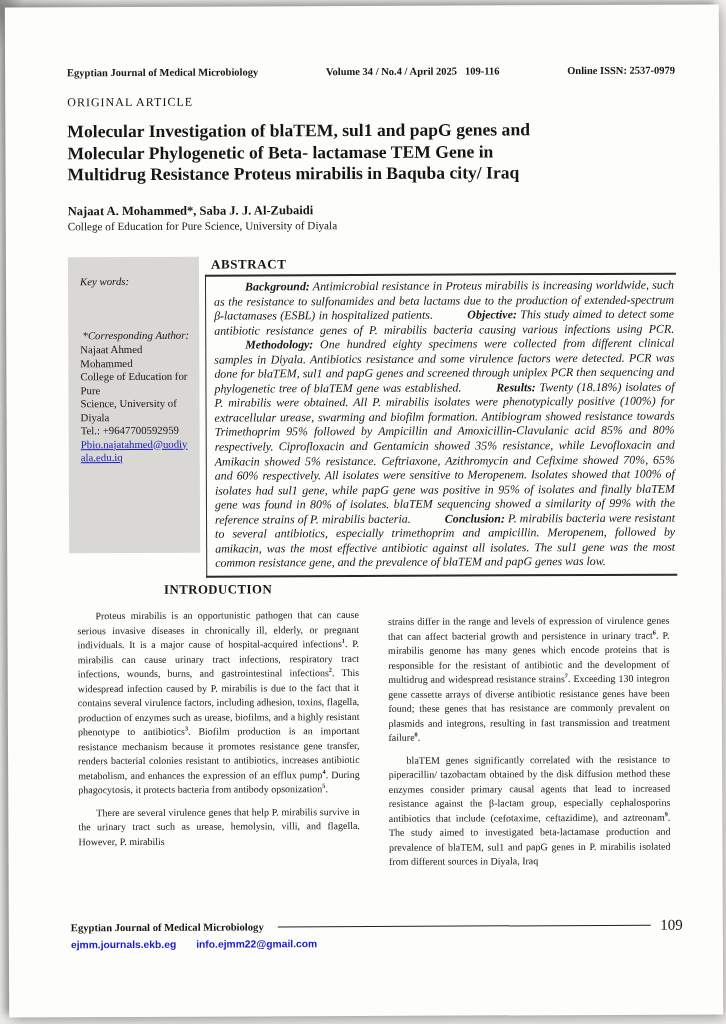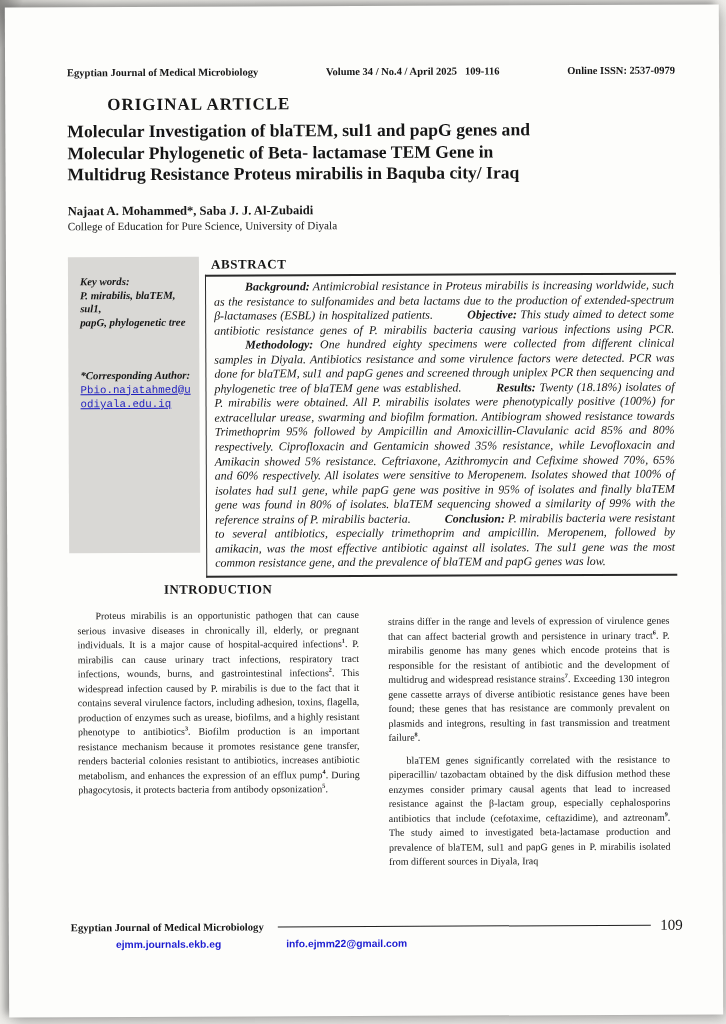--- a/index.html
+++ b/index.html
@@ -17,21 +17,21 @@
     box-shadow:-4px -3px 9px rgba(55,55,55,.5),4px 6px 14px rgba(90,90,90,.35);
   }
   
   .header-row{
     position:absolute;left:62px;right:44px;top:60px;
     display:flex;justify-content:space-between;align-items:baseline;
     font-size:10.5px;font-weight:bold;
   }
   .article-type{
     position:absolute;left:62px;top:88px;
-    font-size:17px;font-weight:bold;letter-spacing:1px;margin-left:40px;
+    font-size:12px;font-weight:normal;letter-spacing:1px;
   }
   
   .title{
     position:absolute;left:62px;right:44px;top:114px;
     margin:0;font-size:17.6px;line-height:21.5px;font-weight:bold;
   }
   .authors{
     position:absolute;left:62px;top:197px;
     font-size:12.6px;font-weight:bold;
   }
@@ -44,24 +44,24 @@
     position:absolute;left:62px;right:44px;top:250px;
     display:flex;gap:6px;
   }
   .keywords-box{
     width:131px;flex:0 0 131px;align-self:flex-start;
     background:#d9d8d5;
     min-height:296px;
     padding:18px 8px 10px 12px;box-sizing:border-box;
     font-size:10.8px;line-height:13.5px;
   }
-  .kw-label,.kw-list,.corr-label{font-weight:bold;font-style:italic;}
+  .kw-label,.kw-list,.corr-label{font-weight:normal;font-style:italic;text-align:center;}
   .corr-label{display:block;margin-top:40px;}
   .corr-lines{margin-top:1px;}
-  .email-link{color:#1c1cbe;text-decoration:underline;word-break:break-all;font-family:Liberation Mono, monospace;}
+  .email-link{color:#1c1cbe;text-decoration:underline;word-break:break-all;}
   .abstract-col{flex:1;min-width:0;}
   .abstract-heading{
     font-size:13px;font-weight:bold;letter-spacing:.6px;
     padding-left:6px;margin-bottom:2px;
   }
   .abstract-body{
     border-top:2px solid #2a2a2a;
     border-bottom:2px solid #2a2a2a;
     border-left:1.5px solid #2a2a2a;
     padding:3px 2px 5px 8px;
@@ -94,21 +94,21 @@
   }
   .footer-top{display:flex;align-items:center;}
   .footer-journal{font-size:10.6px;font-weight:bold;white-space:nowrap;}
   .footer-rule{flex:1;border-top:1.6px solid #222;height:0;margin:0 10px 0 14px;}
   .footer-page{font-size:15px;}
   .footer-links{
     display:flex;gap:20px;margin-top:3px;
     font-family:"Liberation Sans","DejaVu Sans",sans-serif;
     font-size:10.3px;font-weight:bold;color:#1b1bd1;
   }
-  .footer-links span{cursor:pointer;margin-left:45px;}
+  .footer-links span{cursor:pointer;}
 </style>
 </head>
 <body>
 
 <div class="sheet">
 
   <div class="header-row">
     <span>Egyptian Journal of Medical Microbiology</span>
     <span>
       <span>Volume 34 / No.4 / April 2025</span>&nbsp;&nbsp;&nbsp;<span>109-116</span>
@@ -120,37 +120,38 @@
 
   <h1 class="title"><span>Molecular Investigation of bla</span><span class="r-i">TEM</span><span>, </span><span class="r-i">sul1</span><span> and </span><span class="r-i">papG</span><span> genes and</span><br><span>Molecular Phylogenetic of Beta- lactamase </span><span class="r-i">TEM</span><span> Gene in</span><br><span>Multidrug Resistance </span><span class="r-i">Proteus mirabilis</span><span> in Baquba city/ Iraq</span></h1>
 
   <div class="authors">Najaat A. Mohammed*, Saba J. J. Al-Zubaidi</div>
   <div class="affiliation">College of Education for Pure Science, University of Diyala</div>
 
   <div class="abstract-section">
 
     <div class="keywords-box">
       <span class="kw-label">Key words:</span><br>
-      <span class="kw-list"><span>P. mirabilis, blaTEM, sul1,</span><br><span>papG, phylogenetic tree</span></span>
       <span class="corr-label">*Corresponding Author:</span>
+      <div class="corr-lines"><span>Najaat Ahmed Mohammed</span><br><span>College of Education for Pure</span><br><span>Science, University of Diyala</span><br><span>Tel.: +9647700592959</span></div>
       <span class="email-link">Pbio.najatahmed@uodiyala.edu.iq</span>
     </div>
 
     <div class="abstract-col">
       <div class="abstract-heading">ABSTRACT</div>
       <div class="abstract-body"><span class="r-b">Background:</span><span> Antimicrobial resistance in Proteus mirabilis is increasing worldwide, such as the resistance to sulfonamides and beta lactams due to the production of extended-spectrum β-lactamases (ESBL) in hospitalized patients. </span><span class="r-b">Objective:</span><span> This study aimed to detect some antibiotic resistance genes of P. mirabilis bacteria causing various infections using PCR. </span><span class="r-b">Methodology:</span><span> One hundred eighty specimens were collected from different clinical samples in Diyala. Antibiotics resistance and some virulence factors were detected. PCR was done for blaTEM, sul1 and papG genes and screened through uniplex PCR then sequencing and phylogenetic tree of blaTEM gene was established. </span><span class="r-b">Results:</span><span> Twenty (18.18%) isolates of P. mirabilis were obtained. All P. mirabilis isolates were phenotypically positive (100%) for extracellular urease, swarming and biofilm formation. Antibiogram showed resistance towards Trimethoprim 95% followed by Ampicillin and Amoxicillin-Clavulanic acid 85% and 80% respectively. Ciprofloxacin and Gentamicin showed 35% resistance, while Levofloxacin and Amikacin showed 5% resistance. Ceftriaxone, Azithromycin and Cefixime showed 70%, 65% and 60% respectively. All isolates were sensitive to Meropenem. Isolates showed that 100% of isolates had sul1 gene, while papG gene was positive in 95% of isolates and finally blaTEM gene was found in 80% of isolates. blaTEM sequencing showed a similarity of 99% with the reference strains of P. mirabilis bacteria. </span><span class="r-b">Conclusion:</span><span> P. mirabilis bacteria were resistant to several antibiotics, especially trimethoprim and ampicillin. Meropenem, followed by amikacin, was the most effective antibiotic against all isolates. The sul1 gene was the most common resistance gene, and the prevalence of blaTEM and papG genes was low.</span></div>
     </div>
 
   </div>
 
   <div class="body-columns">
 
     <div class="col left">
       <h2 class="section-heading">INTRODUCTION</h2>
       <p class="para indent"><span class="r-i">Proteus mirabilis</span><span> is an opportunistic pathogen that can cause serious invasive diseases in chronically ill, elderly, or pregnant individuals. It is a major cause of hospital-acquired infections</span><span class="r-sup">1</span><span>. </span><span class="r-i">P. mirabilis</span><span> can cause urinary tract infections, respiratory tract infections, wounds, burns, and gastrointestinal infections</span><span class="r-sup">2</span><span>. This widespread infection caused by </span><span class="r-i">P. mirabilis</span><span> is due to the fact that it contains several virulence factors, including adhesion, toxins, flagella, production of enzymes such as urease, biofilms, and a highly resistant phenotype to antibiotics</span><span class="r-sup">3</span><span>. Biofilm production is an important resistance mechanism because it promotes resistance gene transfer, renders bacterial colonies resistant to antibiotics, increases antibiotic metabolism, and enhances the expression of an efflux pump</span><span class="r-sup">4</span><span>. During phagocytosis, it protects bacteria from antibody opsonization</span><span class="r-sup">5</span><span>.</span></p>
+      <p class="para indent"><span>There are several virulence genes that help </span><span class="r-i">P. mirabilis</span><span> survive in the urinary tract such as urease, hemolysin, villi, and flagella. However, </span><span class="r-i">P. mirabilis</span></p>
     </div>
 
     <div class="col right">
       <p class="para"><span>strains differ in the range and levels of expression of virulence genes that can affect bacterial growth and persistence in urinary tract</span><span class="r-sup">6</span><span>. </span><span class="r-i">P. mirabilis</span><span> genome has many genes which encode proteins that is responsible for the resistant of antibiotic and the development of multidrug and widespread resistance strains</span><span class="r-sup">7</span><span>. Exceeding 130 integron gene cassette arrays of diverse antibiotic resistance genes have been found; these genes that has resistance are commonly prevalent on plasmids and integrons, resulting in fast transmission and treatment failure</span><span class="r-sup">8</span><span>.</span></p>
       <p class="para indent"><span class="r-i">blaTEM</span><span> genes significantly correlated with the resistance to piperacillin/ tazobactam obtained by the disk diffusion method these enzymes consider primary causal agents that lead to increased resistance against the β-lactam group, especially cephalosporins antibiotics that include (cefotaxime, ceftazidime), and aztreonam</span><span class="r-sup">9</span><span>. The study aimed to investigated beta-lactamase production and prevalence of </span><span class="r-i">blaTEM</span><span>, </span><span class="r-i">sul1</span><span> and </span><span class="r-i">papG</span><span> genes in </span><span class="r-i">P.  mirabilis</span><span> isolated from different sources in Diyala, Iraq</span></p>
     </div>
 
   </div>
 
   <div class="footer">

